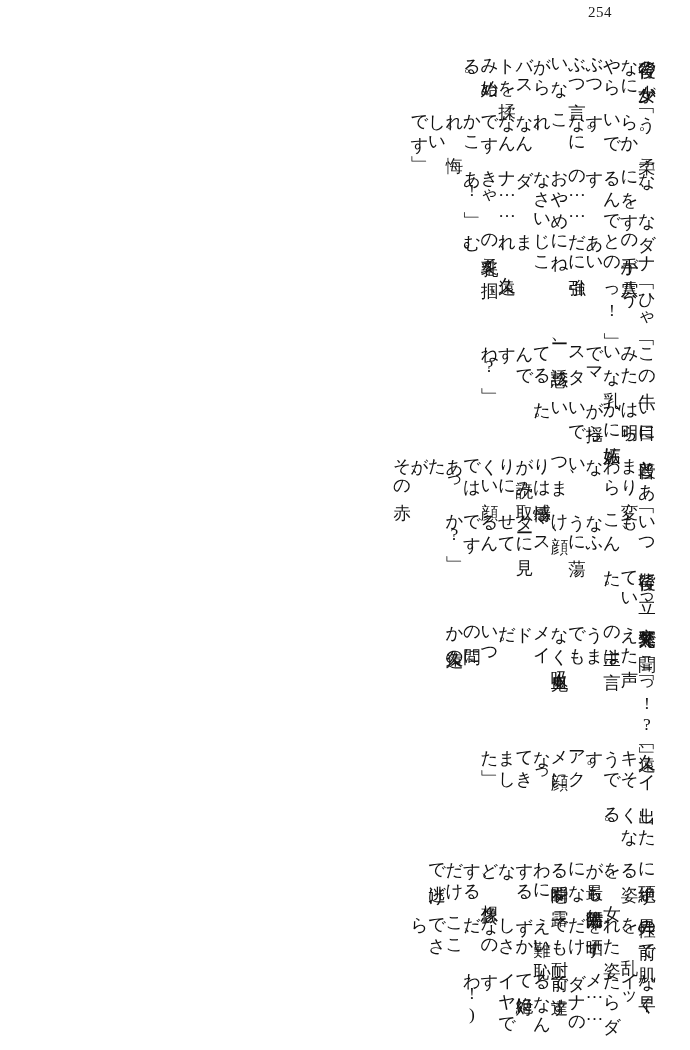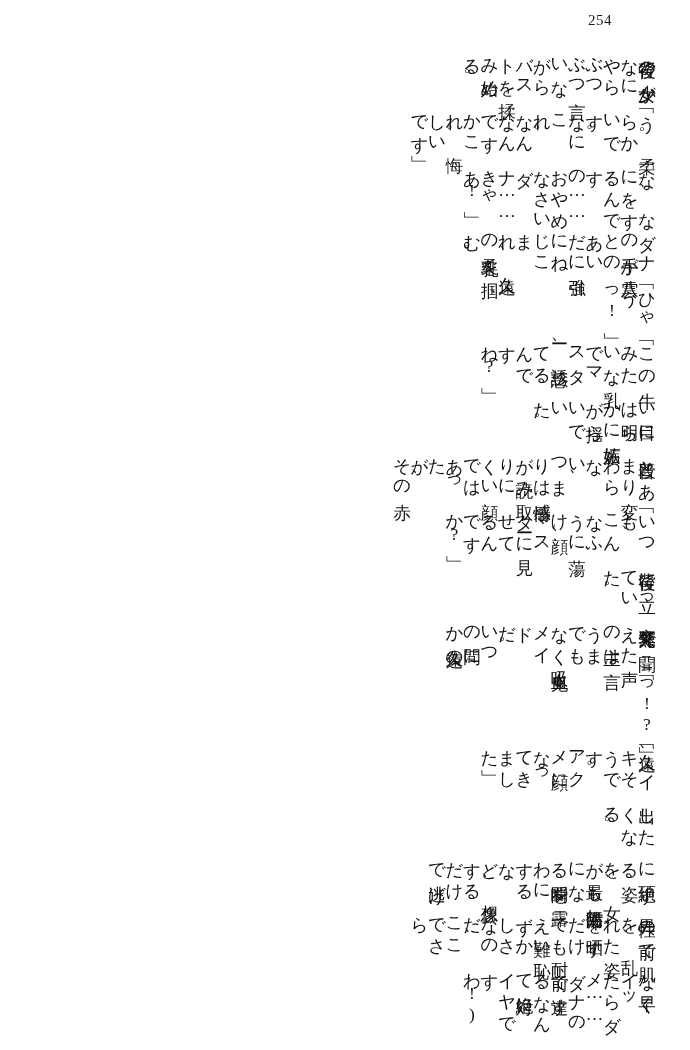--- a/index.html
+++ b/index.html
@@ -16,21 +16,21 @@
   }
   #page {
     position: relative;
     width: 690px;
     height: 1050px;
     background: #ffffff;
     box-sizing: border-box;
   }
   #page-number {
     position: absolute;
-    top: 12px;
+    top: 4px;
     right: 78px;
     font-size: 15px;
     letter-spacing: 0.5px;
     color: #1a1a1a;
     font-family: "Liberation Serif", "DejaVu Serif", serif;
     text-align: right;
   }
   #body-text {
     position: absolute;
     top: 46px;

